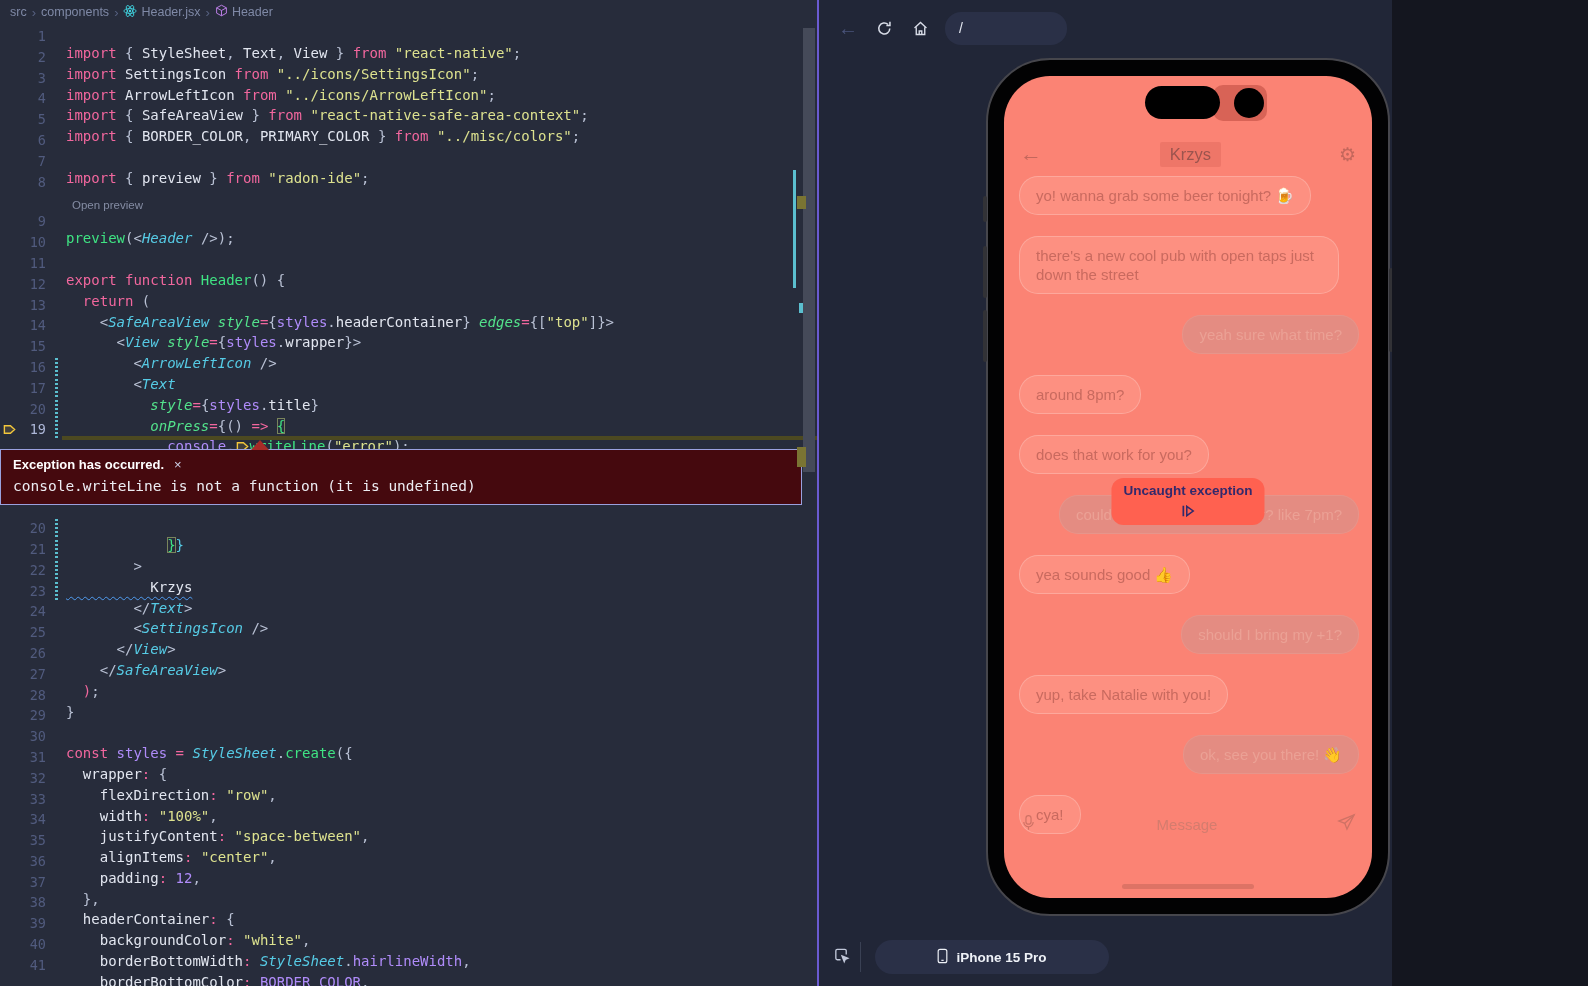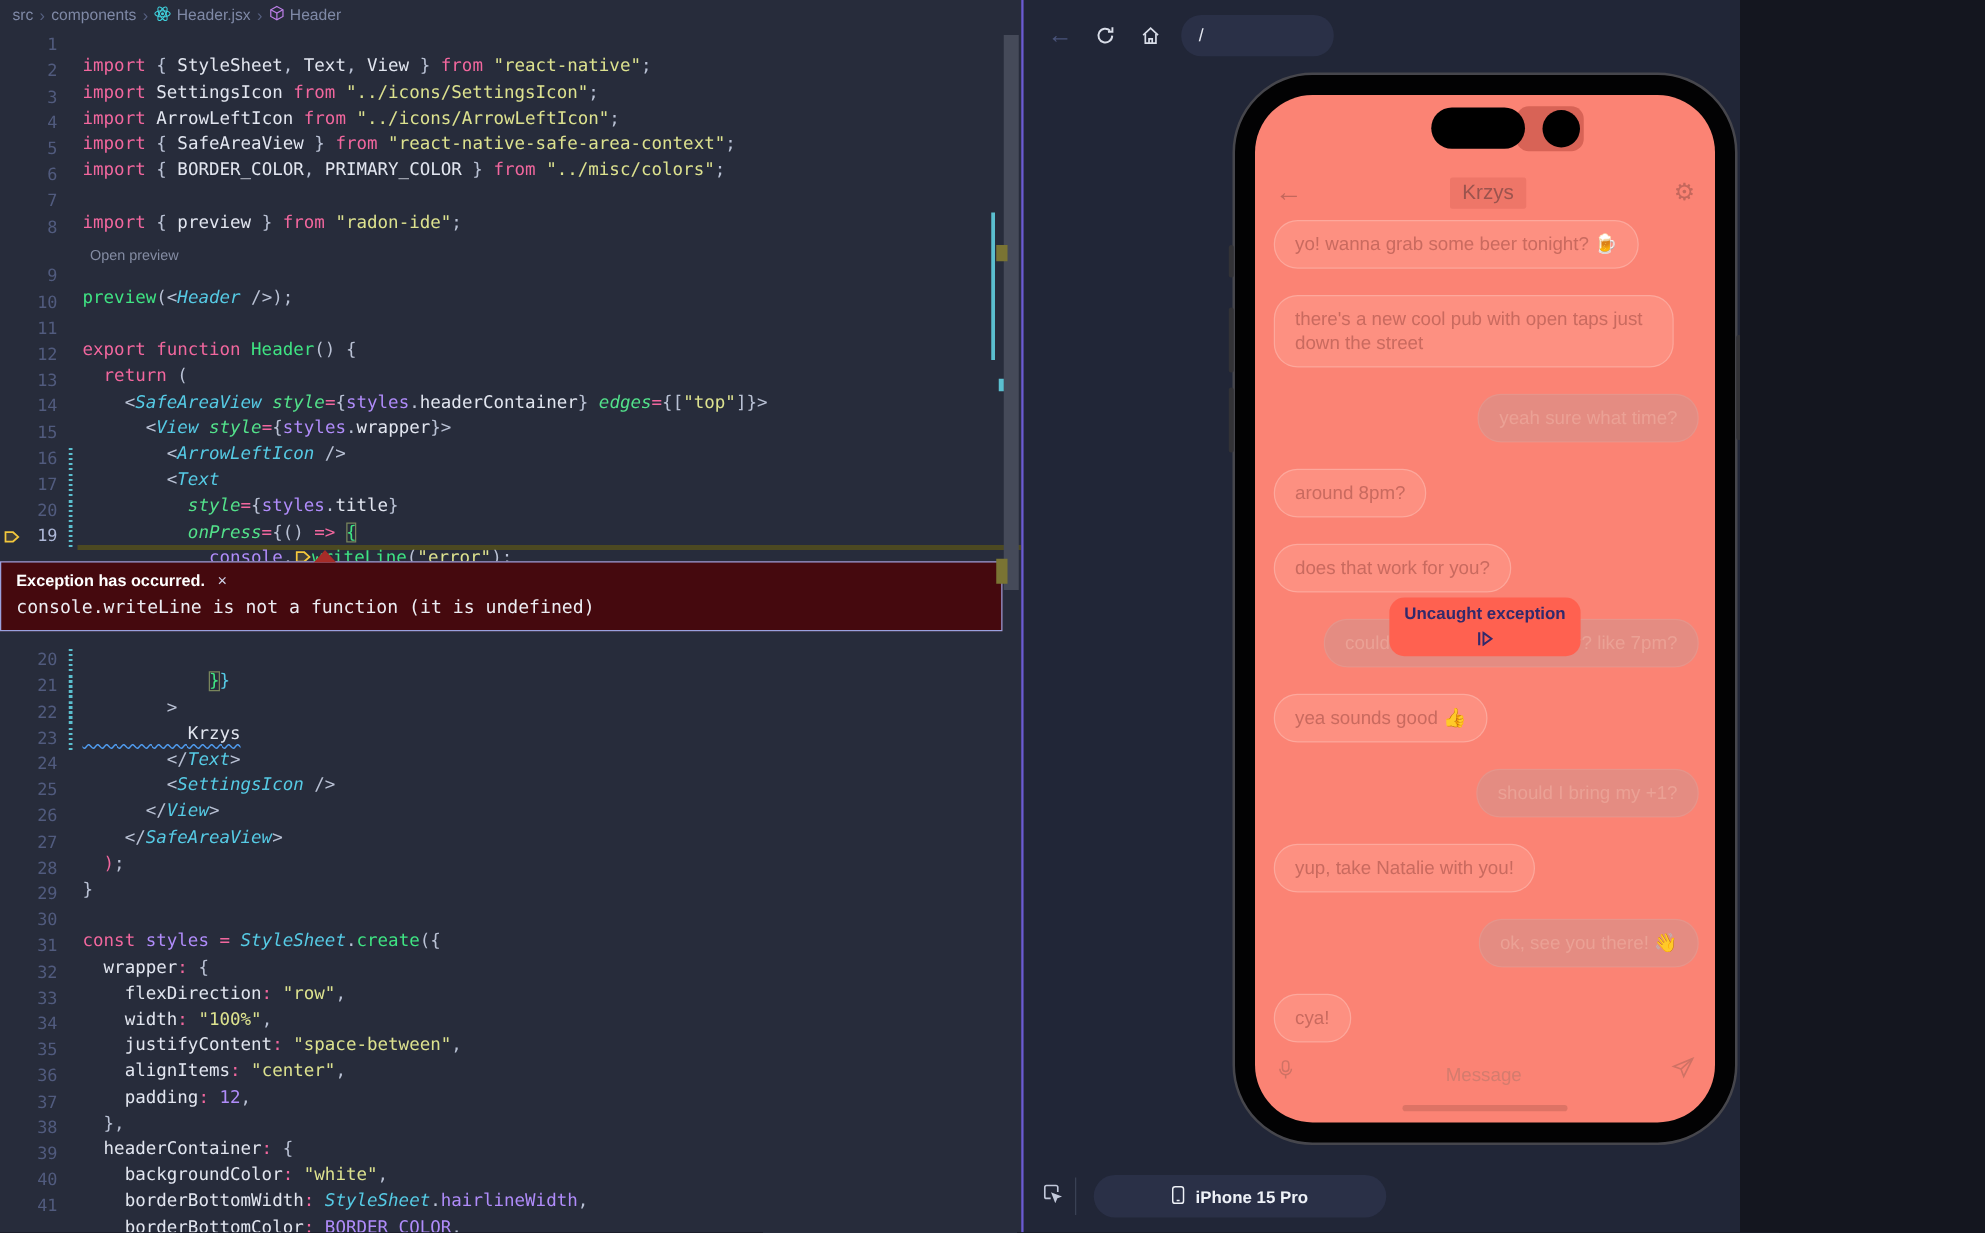--- a/index.html
+++ b/index.html
@@ -74,21 +74,21 @@
   .p-title{background:#ee7668;color:#9b544e;font-size:16.5px;padding:3px 10px;border-radius:2px;}
   .p-gear{font-size:19px;color:#c4675c;line-height:1;}
   .msgs{position:absolute;top:100px;left:15px;right:13px;display:flex;flex-direction:column;gap:21px;justify-content:space-between;}
   .msg{padding:9px 16px;border-radius:19px;font-size:15px;line-height:19px;white-space:nowrap;}
   .msg.wrap{white-space:normal;max-width:320px;}
   .msg.left{align-self:flex-start;background:#fd9081;color:#c96a5f;border:1px solid rgba(255,255,255,.22);}
   .msg.right{align-self:flex-end;background:#e48c82;color:#eba195;border:1px solid rgba(255,255,255,.08);}
   .chip{position:absolute;top:402px;left:50%;transform:translateX(-50%);background:#ff6150;color:#33296b;
         font-size:13.5px;font-weight:bold;padding:5px 12px;border-radius:12px;display:flex;gap:7px;
         align-items:center;white-space:nowrap;z-index:5;flex-direction:column;}
-  .inrow{position:absolute;left:0;right:0;top:757px;height:36px;display:flex;align-items:flex-end;padding:0 16px;color:#cf7265;}
+  .inrow{position:absolute;left:0;right:0;top:730px;height:36px;display:flex;align-items:center;padding:0 16px;color:#cf7265;}
   .in-ph{flex:1;text-align:center;color:#d47c6e;font-size:15px;}
   .homebar{position:absolute;left:50%;transform:translateX(-50%);bottom:9px;width:132px;height:5px;background:#dd7365;border-radius:3px;}
 
   
   .pbottom{position:absolute;left:0;right:0;bottom:0;height:58px;display:flex;align-items:center;padding:0 14px;}
   .bdivider{width:1px;height:30px;background:#3a4154;margin:0 14px 0 10px;}
   .devpill{width:234px;height:34px;background:#2a3047;border-radius:17px;display:flex;align-items:center;
            justify-content:center;gap:8px;color:#eef1f7;font-size:13.5px;font-weight:bold;}
   .bright{margin-left:auto;display:flex;align-items:center;gap:12px;flex-direction:column;}
   .version{color:#6872a1;font-size:13.5px;}

